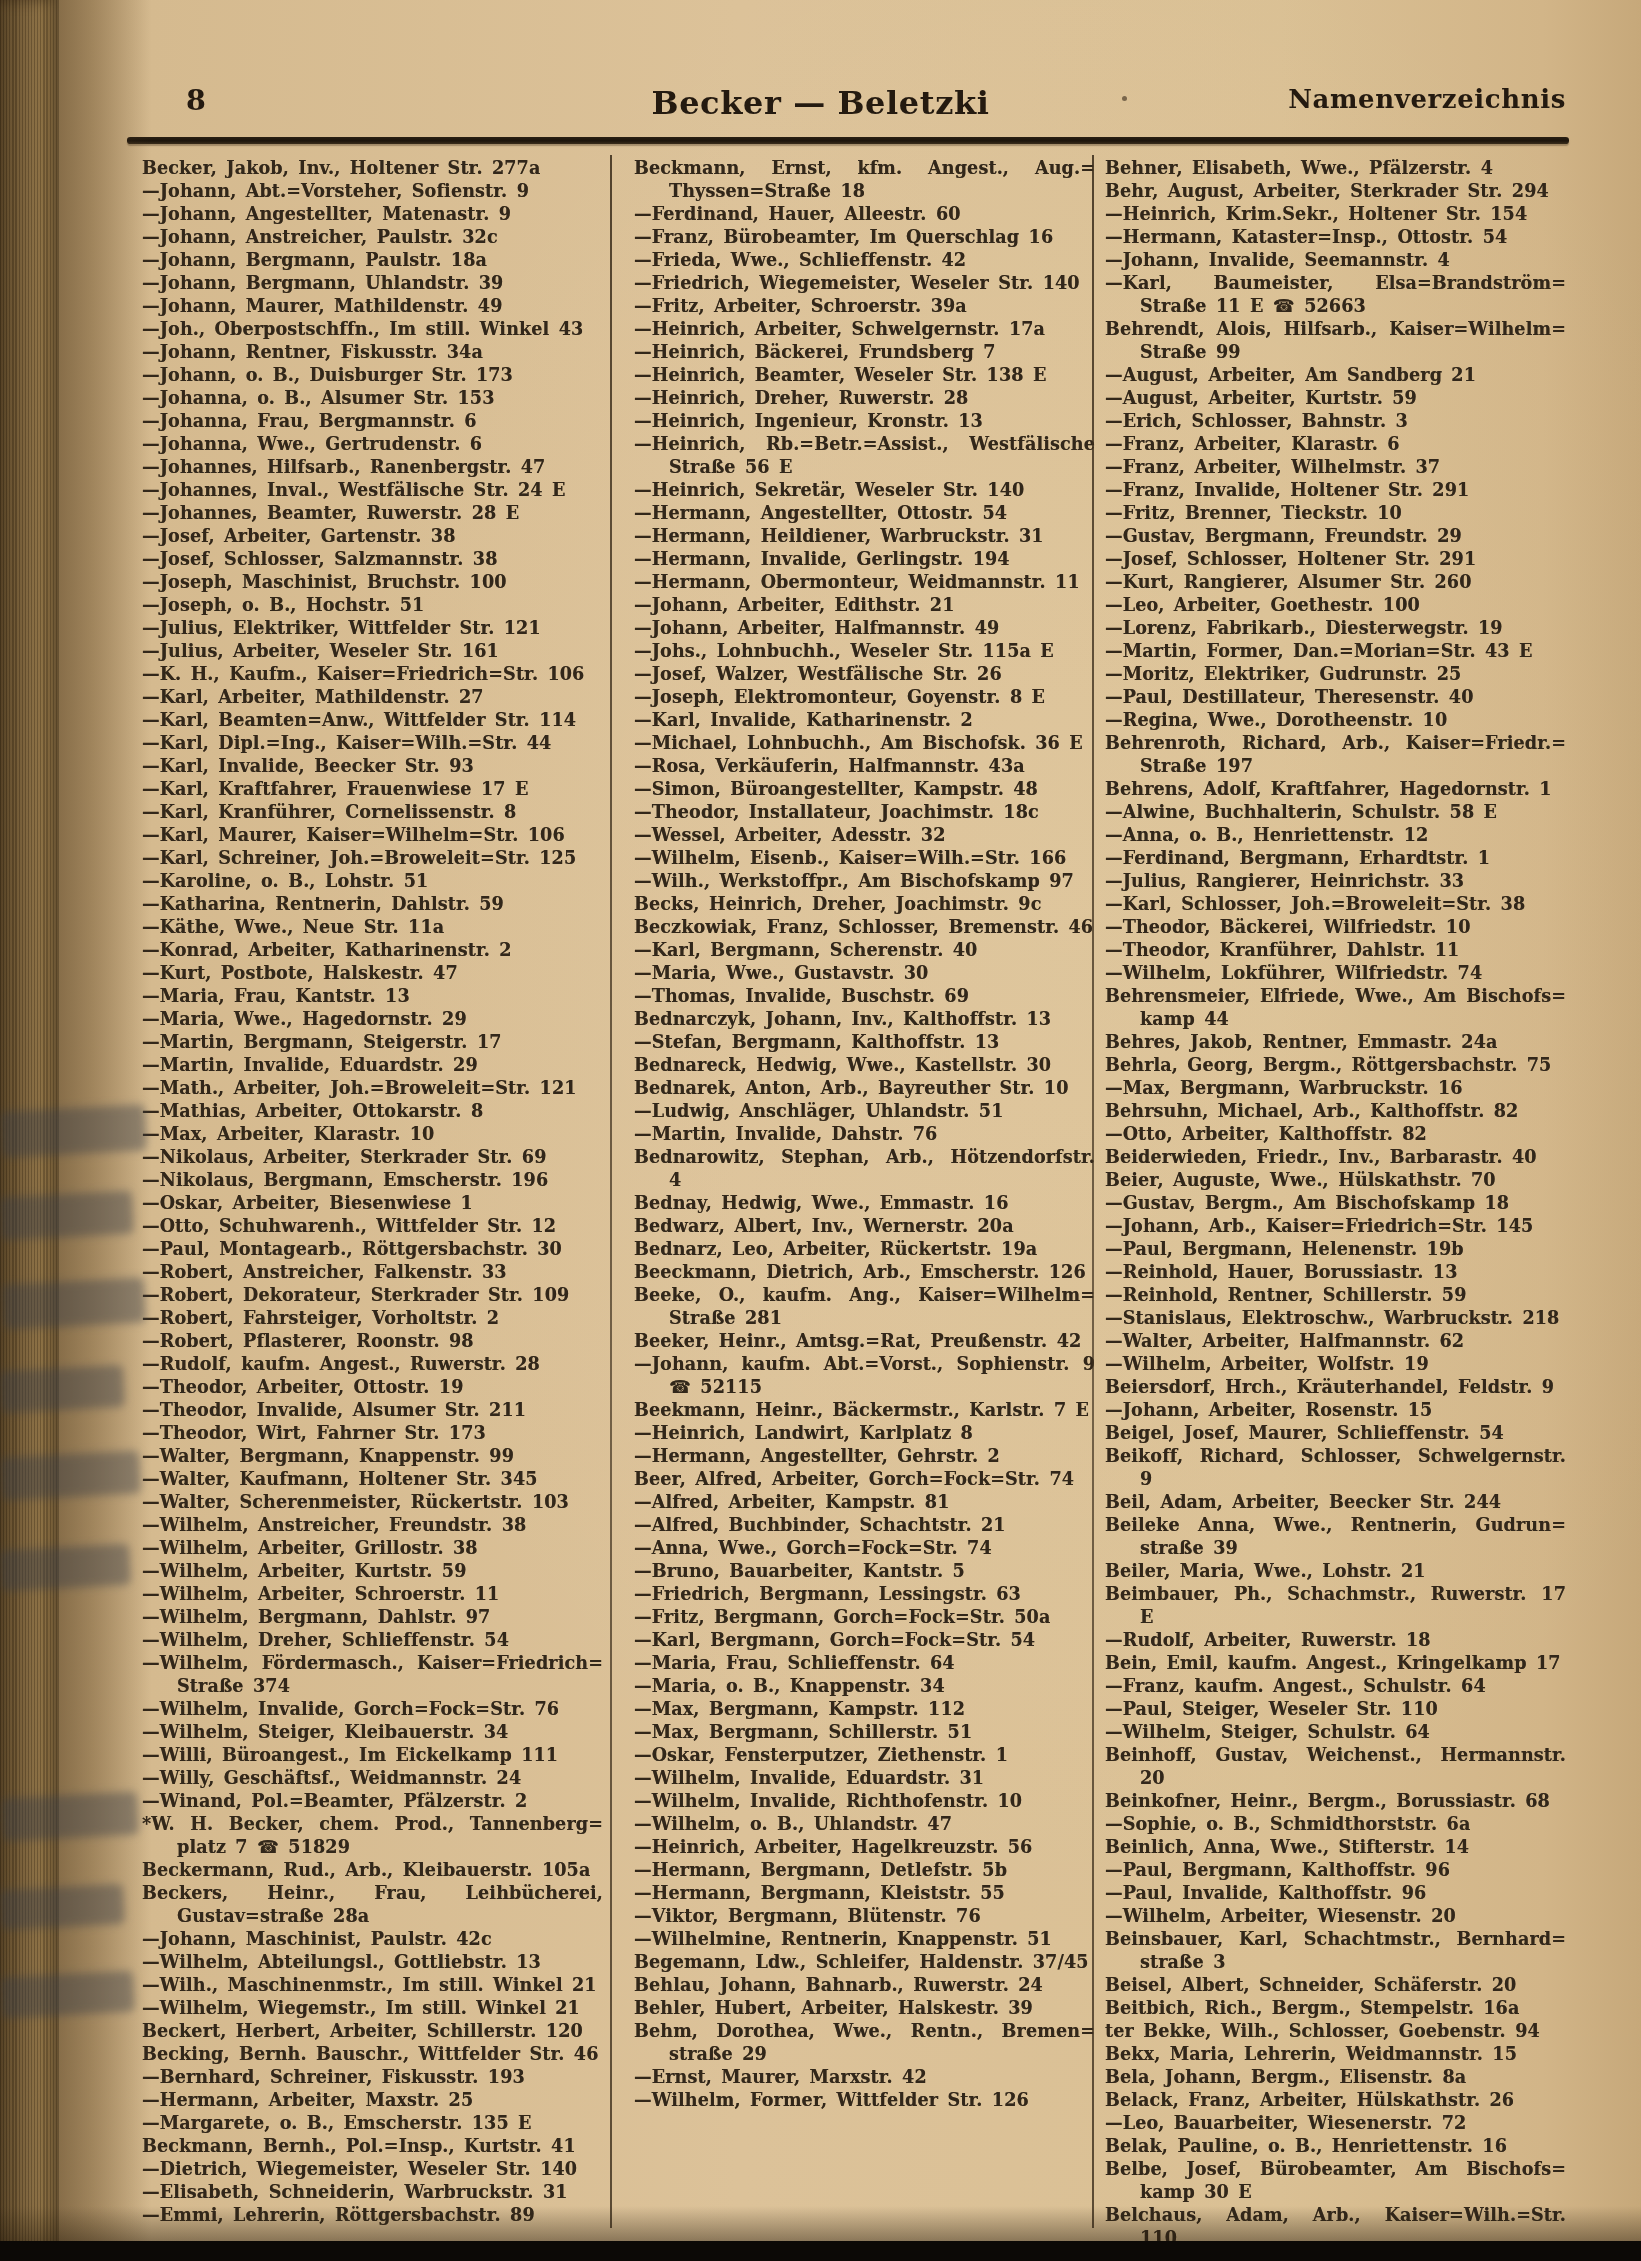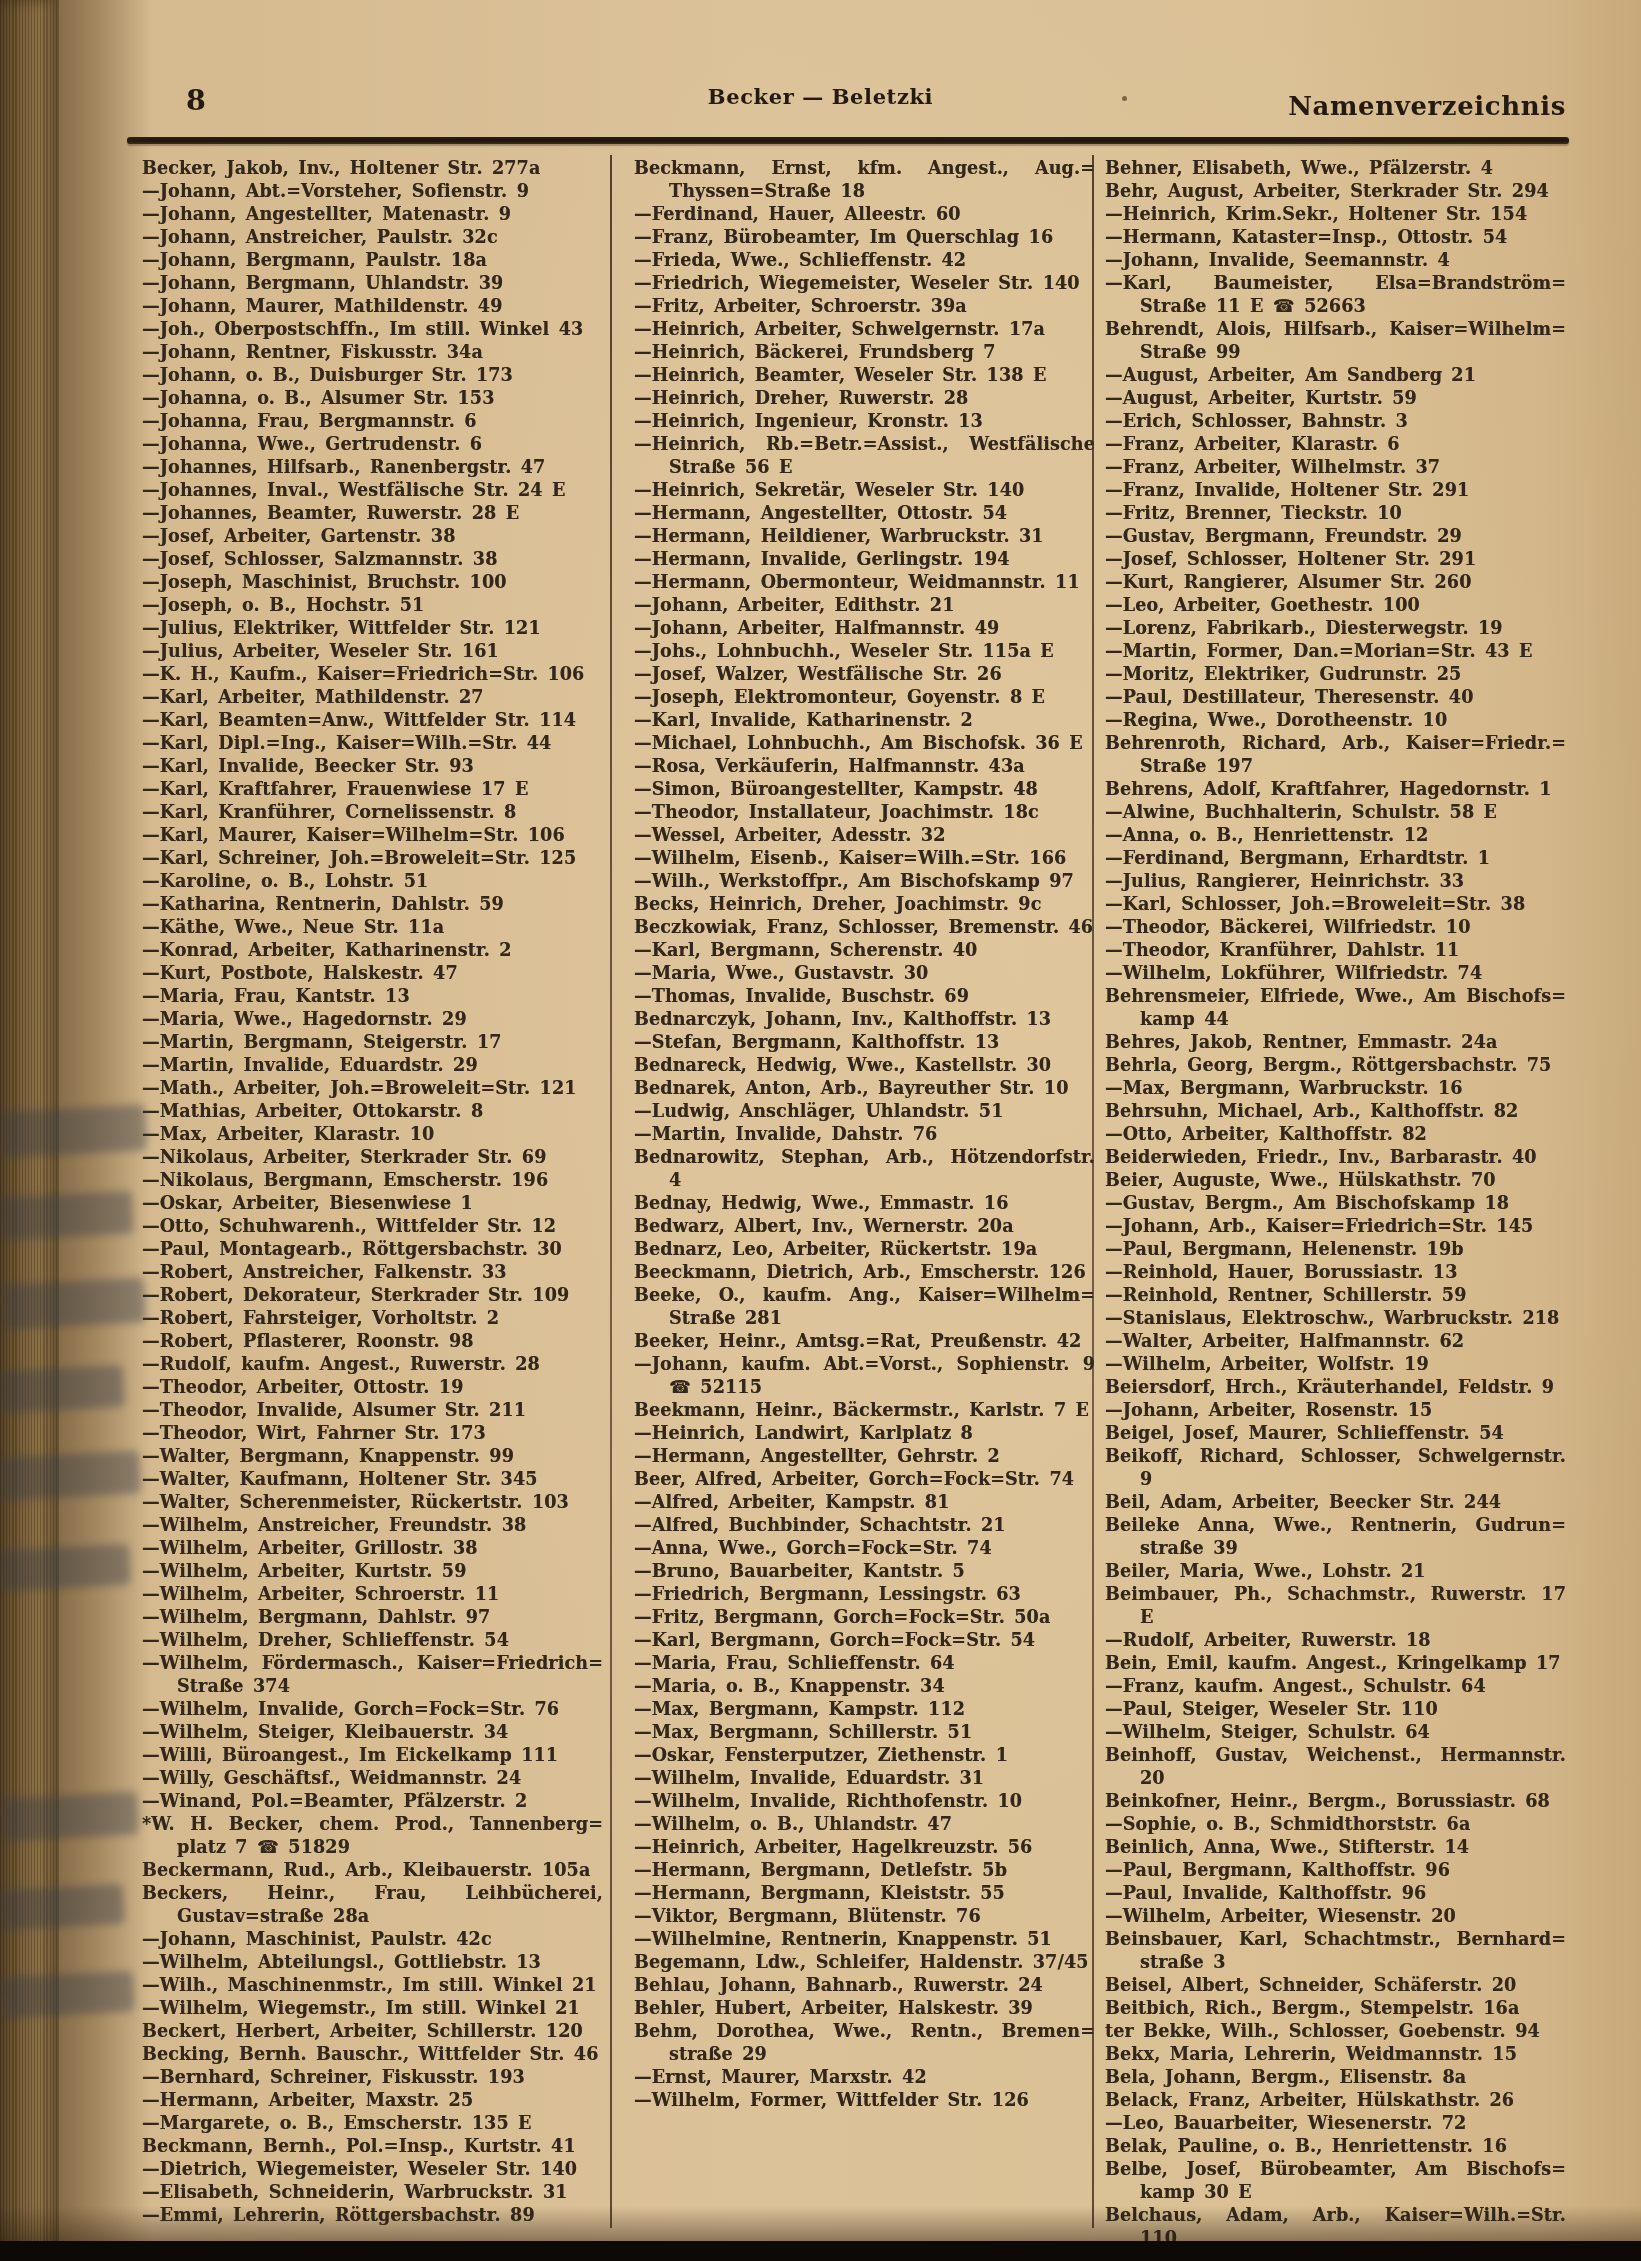--- a/index.html
+++ b/index.html
@@ -26,22 +26,22 @@
     box-shadow: inset -8.7px 0 13.6px rgba(40,28,12,0.55);
   }
   .gutter-shade {
     position:absolute; left:59px; top:0; width:93px; height:100%;
     background:linear-gradient(90deg, rgba(74,54,28,0.45), rgba(74,54,28,0.0));
   }
   .smudge { position:absolute; background:rgba(56,60,70,0.42); filter:blur(4.3px); border-radius:6.2px; transform:rotate(-3deg); }
   
   .hdr { position:absolute; top:79px; left:0; width:100%; height:43px; color:#241a10; }
   .page-num { position:absolute; left:186px; top:3.7px; font-size:28.5px; font-weight:bold; }
-  .running-title { position:absolute; left:50%; transform:translateX(-50%); top:5px; font-size:21px; font-weight:bold; letter-spacing:0.6px; }
-  .section-title { position:absolute; right:75px; top:12px; font-size:26px; font-weight:bold; letter-spacing:0.6px; }
+  .running-title { position:absolute; left:50%; transform:translateX(-50%); top:5px; font-size:32px; font-weight:bold; letter-spacing:0.6px; }
+  .section-title { position:absolute; right:75px; top:5px; font-size:26px; font-weight:bold; letter-spacing:0.6px; }
   .hdr-dot { position:absolute; left:1122px; top:17.3px; width:5px; height:5px; border-radius:50%; background:rgba(40,28,14,0.55); }
   .rule {
     position:absolute; left:127px; top:137px; width:1442px; height:6.8px;
     background:linear-gradient(180deg,#2a2013,#1d150c 55%,#3a2d1b);
     border-radius:3.1px;
     box-shadow:0 1.9px 1.2px rgba(60,44,22,0.35);
   }
   
   .cols { position:absolute; top:156px; left:0; width:100%; }
   .col { position:absolute; top:0; width:461px; }

